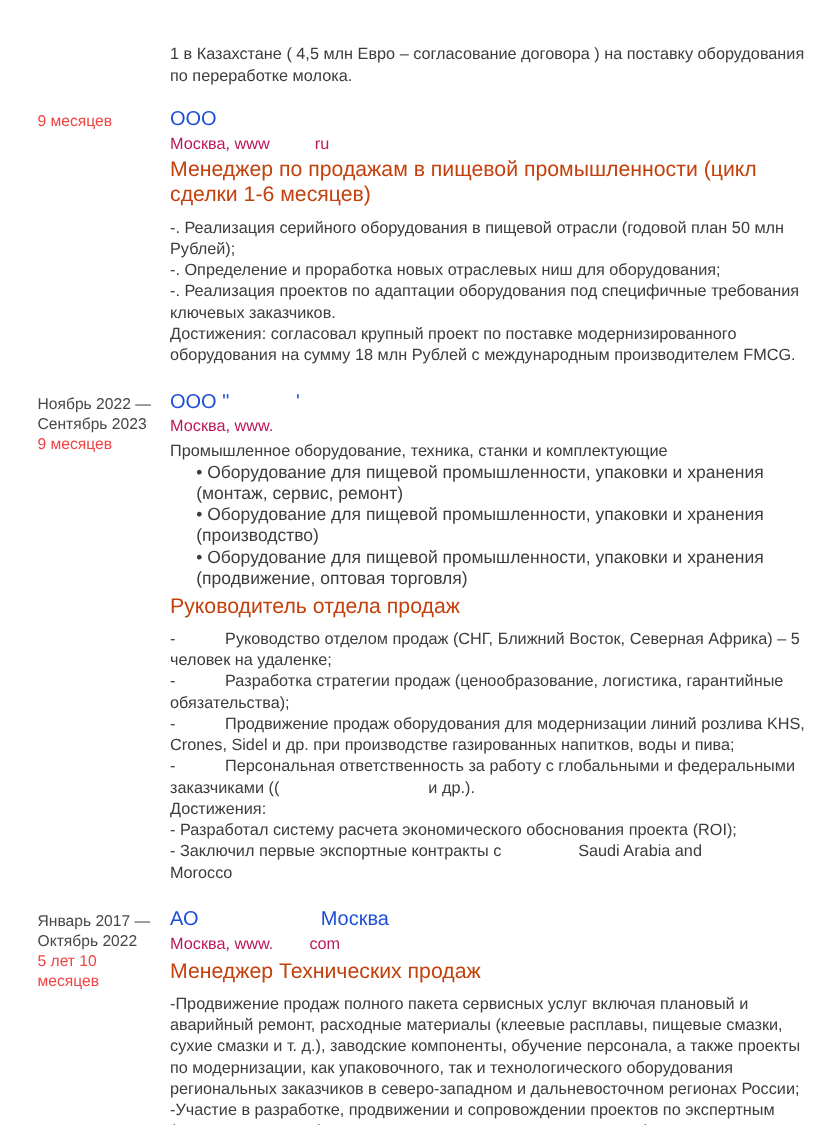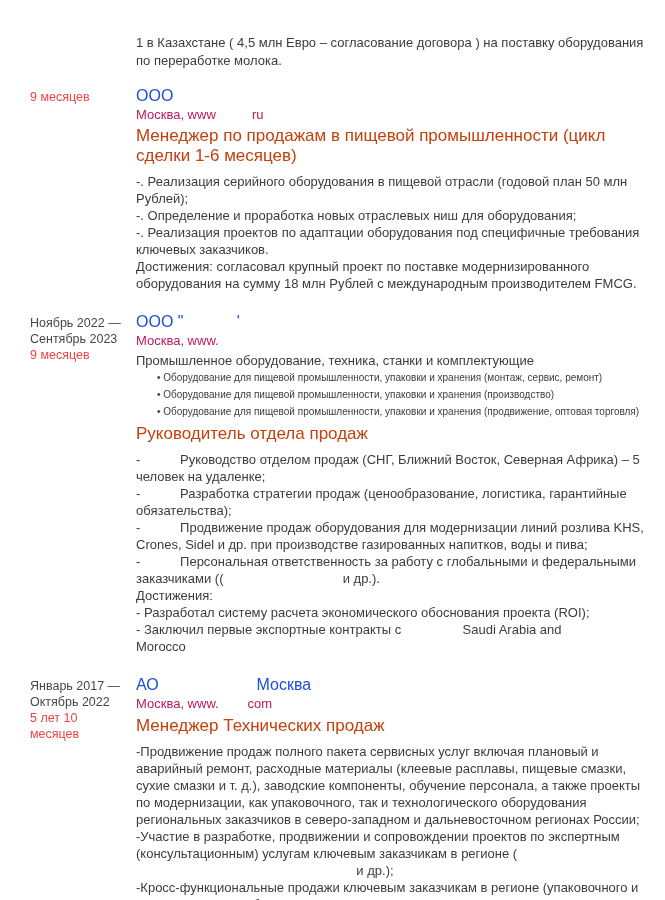--- a/index.html
+++ b/index.html
@@ -53,21 +53,21 @@
     margin: 2px 0 3px 0;
   }
   .industry {
     font-size: 13px;
     line-height: 17px;
   }
   ul.industry-list {
     margin: 0;
     padding: 0 0 0 21px;
     list-style: none;
-    font-size: 10px;
+    font-size: 14px;
     line-height: 17px;
   }
   .position {
     font-size: 17px;
     line-height: 20px;
     color: #c2410c;
     margin: 4px 0 7px 0;
   }
   .position--first { margin-top: 2px; }
   .desc {

